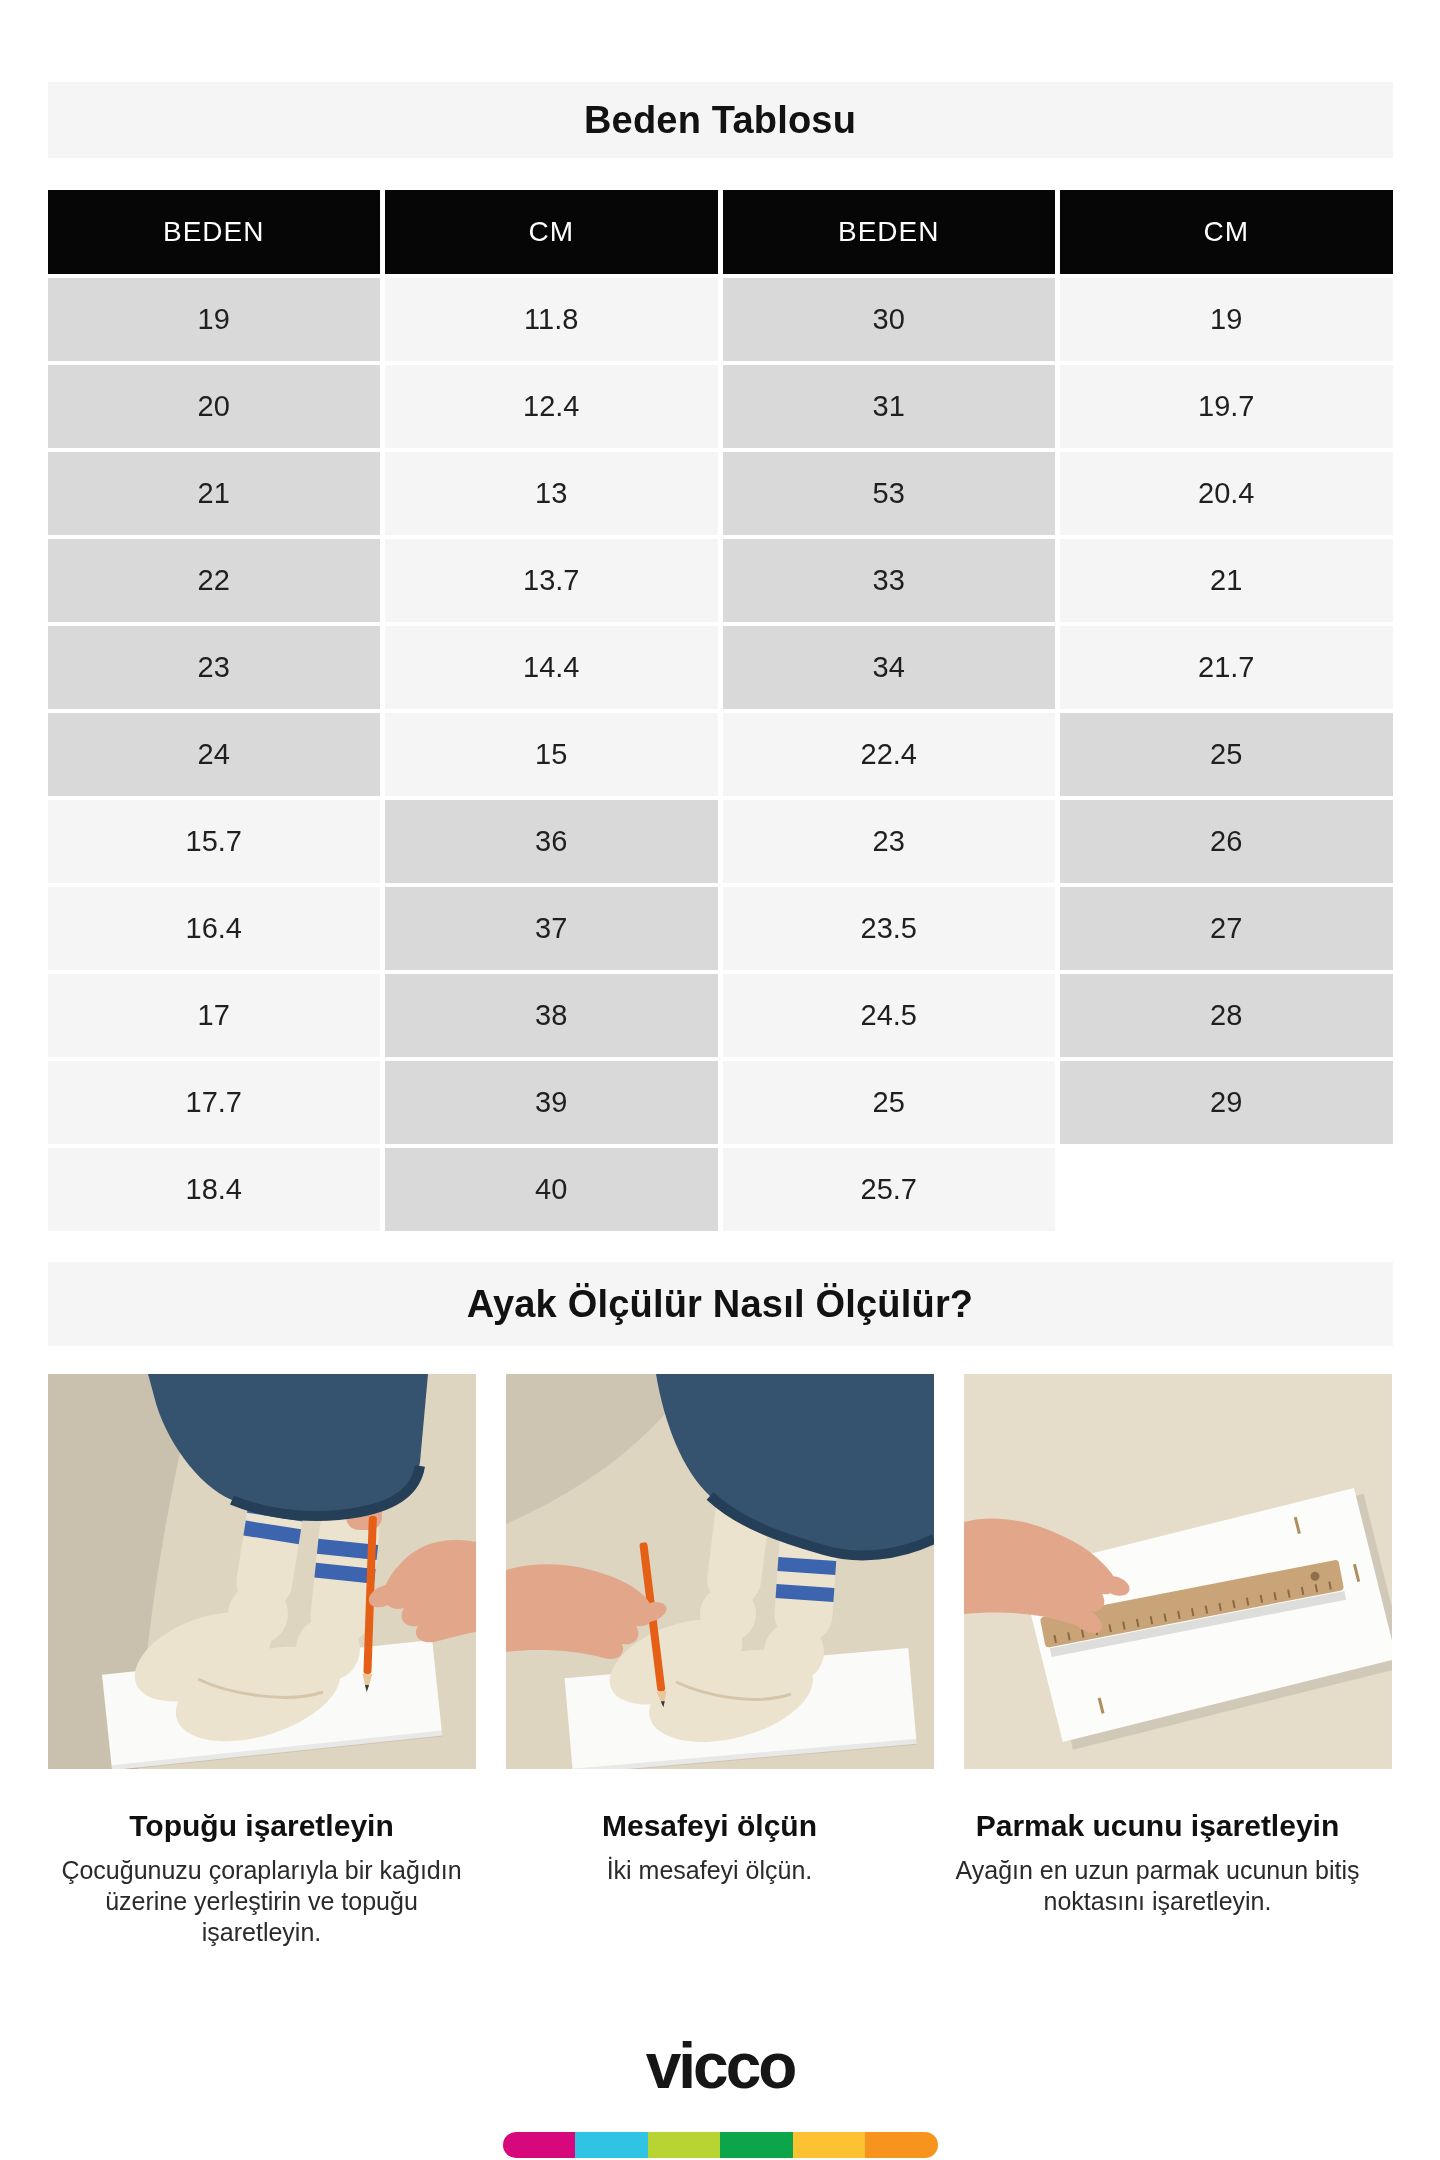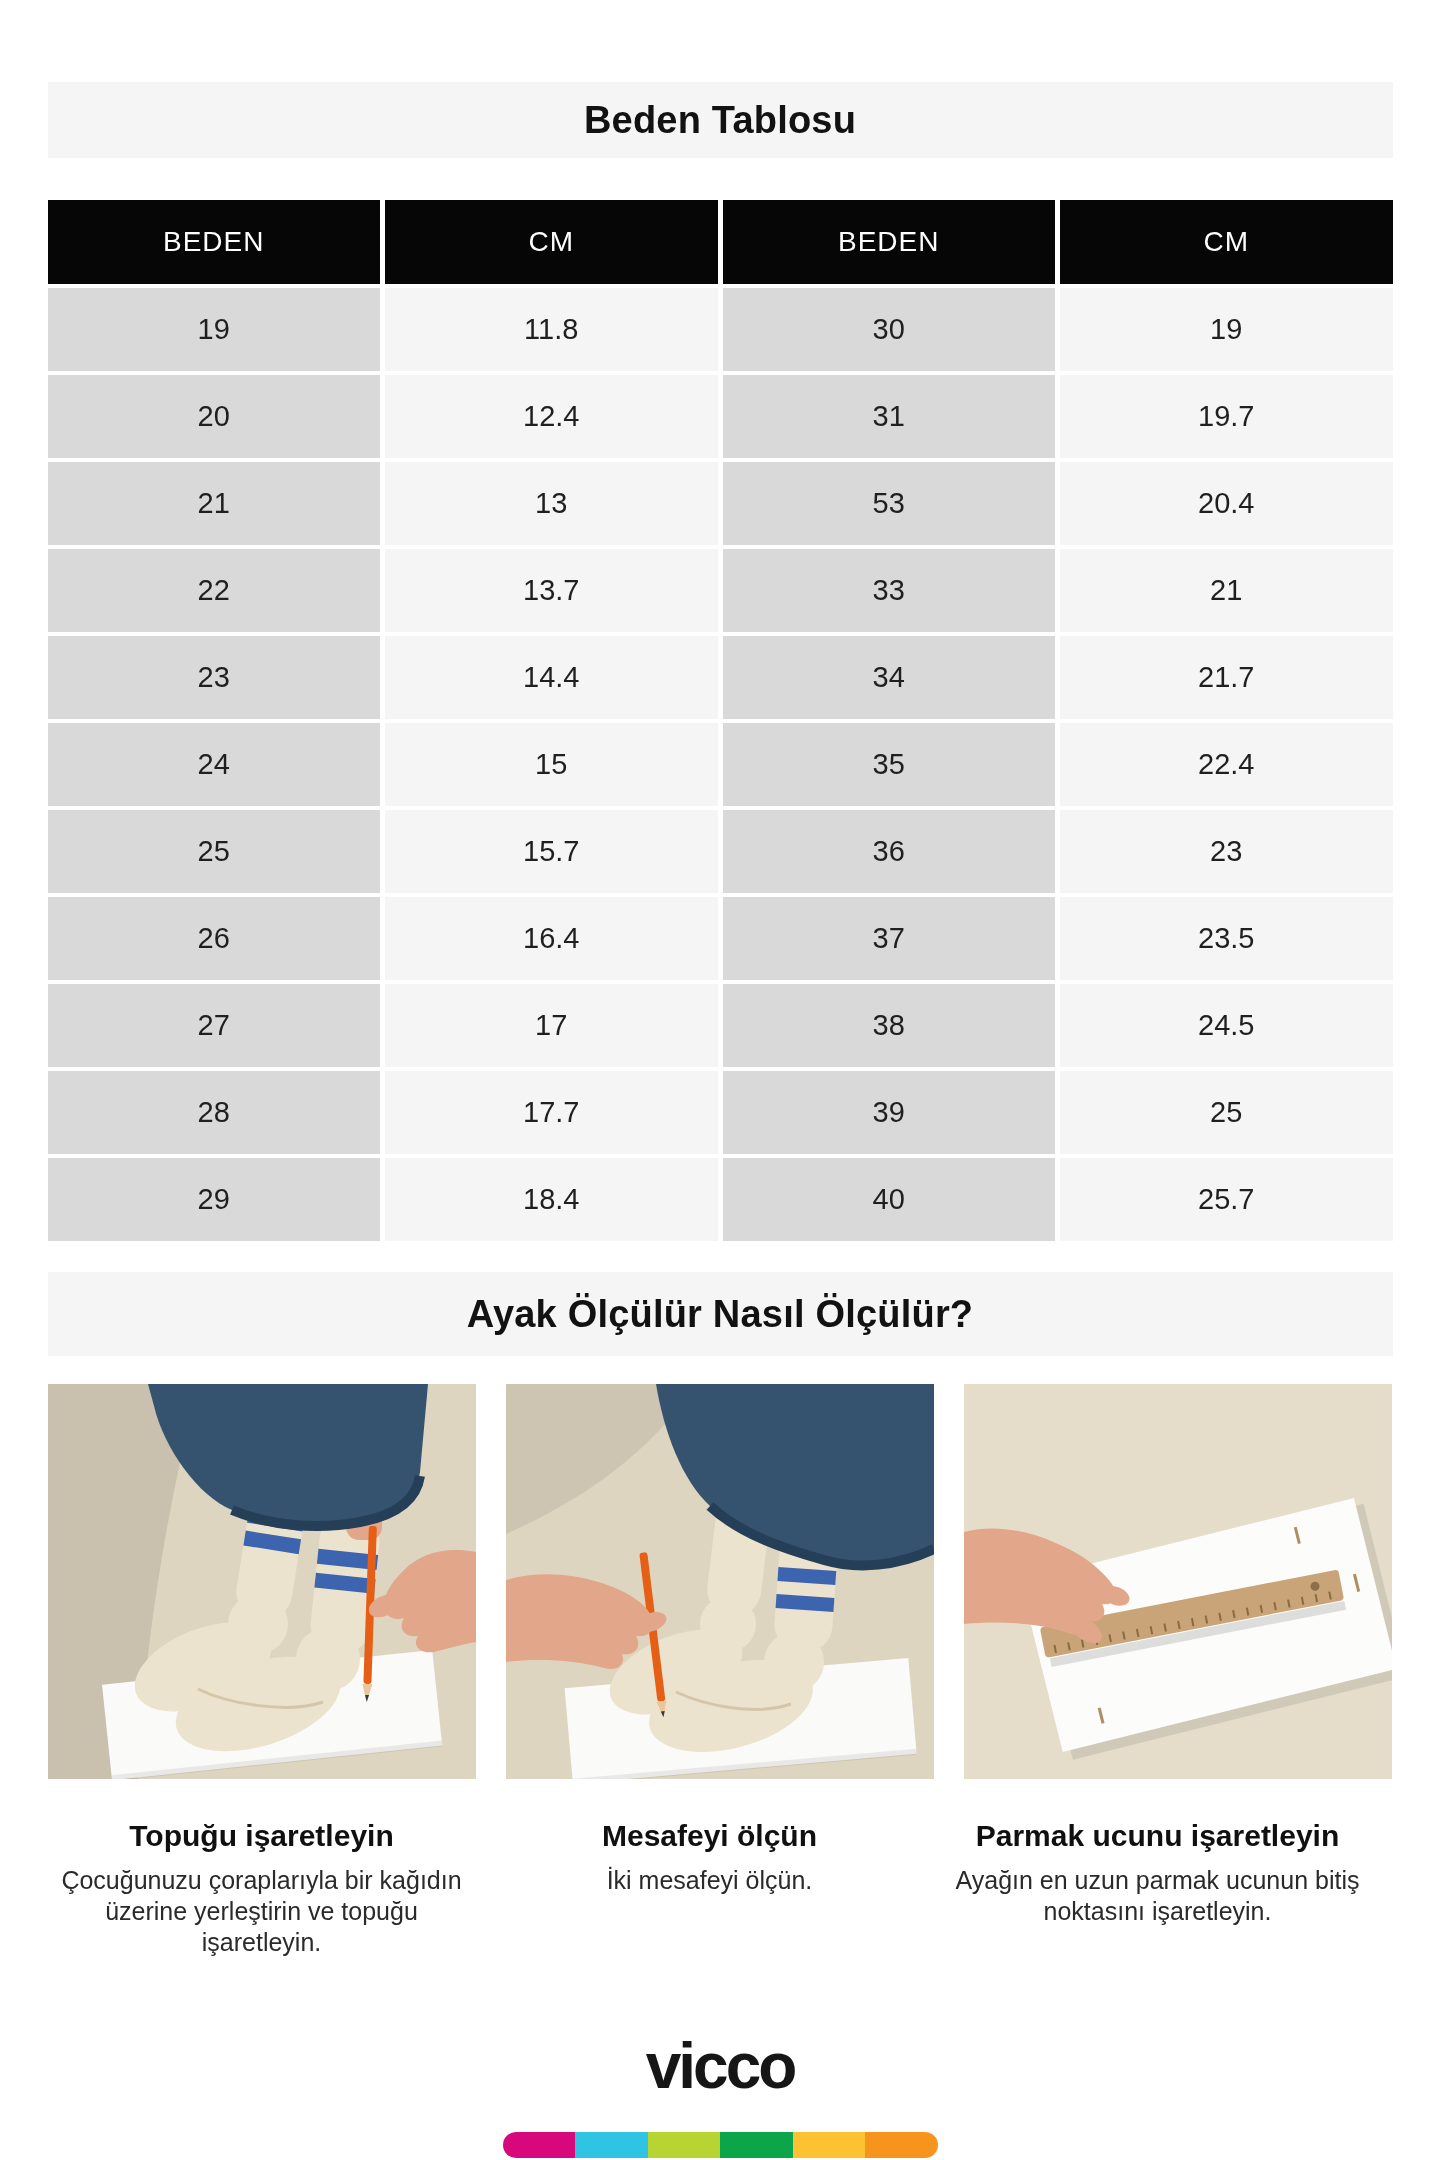--- a/index.html
+++ b/index.html
@@ -10,21 +10,21 @@
     --ph-bg:#ded5c1;--ph-bg-light:#e5ddca;--ph-jeans:#35536e;--ph-jeans-dark:#253f58;
     --ph-sock:#ece3cf;--ph-sock-line:#d5c6a9;--ph-stripe:#3d64ae;--ph-skin:#e2a78a;
     --ph-pencil:#e55f17;--ph-paper:#fafaf8;--ph-wood:#c9a478;
   }
   .content{width:1345px;margin:0 auto;}
   .band{height:76px;background:var(--c-band);display:flex;align-items:center;justify-content:center;}
   .band.title-band{margin-top:82px;}
   .band.howto-band{margin-top:31px;height:84px;}
   .band h1,.band h2{margin:0;font-size:38px;font-weight:700;color:#121212;letter-spacing:.2px;}
   .size-table{
-    margin-top:42px;display:grid;grid-template-columns:repeat(4,1fr);
+    margin-top:32px;display:grid;grid-template-columns:repeat(4,1fr);
     grid-template-rows:84px repeat(11,83px);column-gap:5px;row-gap:4px;
   }
   .th{background:var(--c-head);color:#fff;display:flex;align-items:center;justify-content:center;
       font-size:28px;letter-spacing:1px;}
   .td{display:flex;align-items:center;justify-content:center;font-size:29px;color:#1f1f1f;}
   .td.gray{background:var(--c-gray);}
   .td.light{background:var(--c-light);}
   .photos{margin-top:28px;display:flex;gap:30px;}
   .photo{width:428px;height:395px;overflow:hidden;}
   .photo svg{display:block;}
@@ -75,21 +75,20 @@
       <div class="td gray">33</div>
       <div class="td light">21</div>
 
       <div class="td gray">23</div>
       <div class="td light">14.4</div>
       <div class="td gray">34</div>
       <div class="td light">21.7</div>
 
       <div class="td gray">24</div>
       <div class="td light">15</div>
-      <div class="td gray">35</div>
       <div class="td light">22.4</div>
 
       <div class="td gray">25</div>
       <div class="td light">15.7</div>
       <div class="td gray">36</div>
       <div class="td light">23</div>
 
       <div class="td gray">26</div>
       <div class="td light">16.4</div>
       <div class="td gray">37</div>

